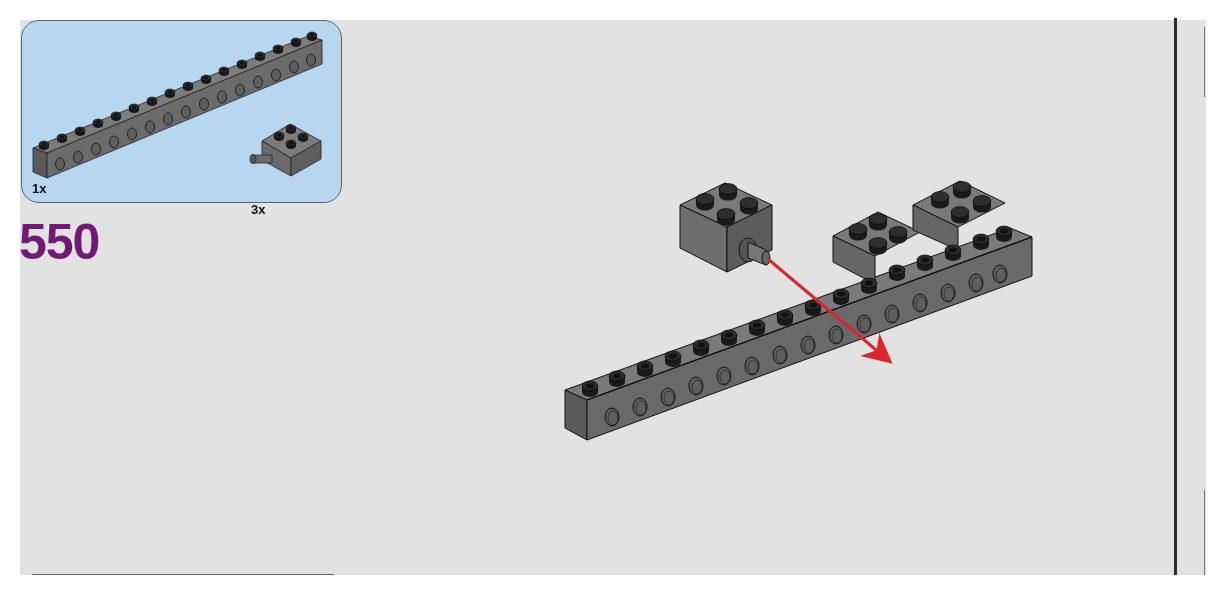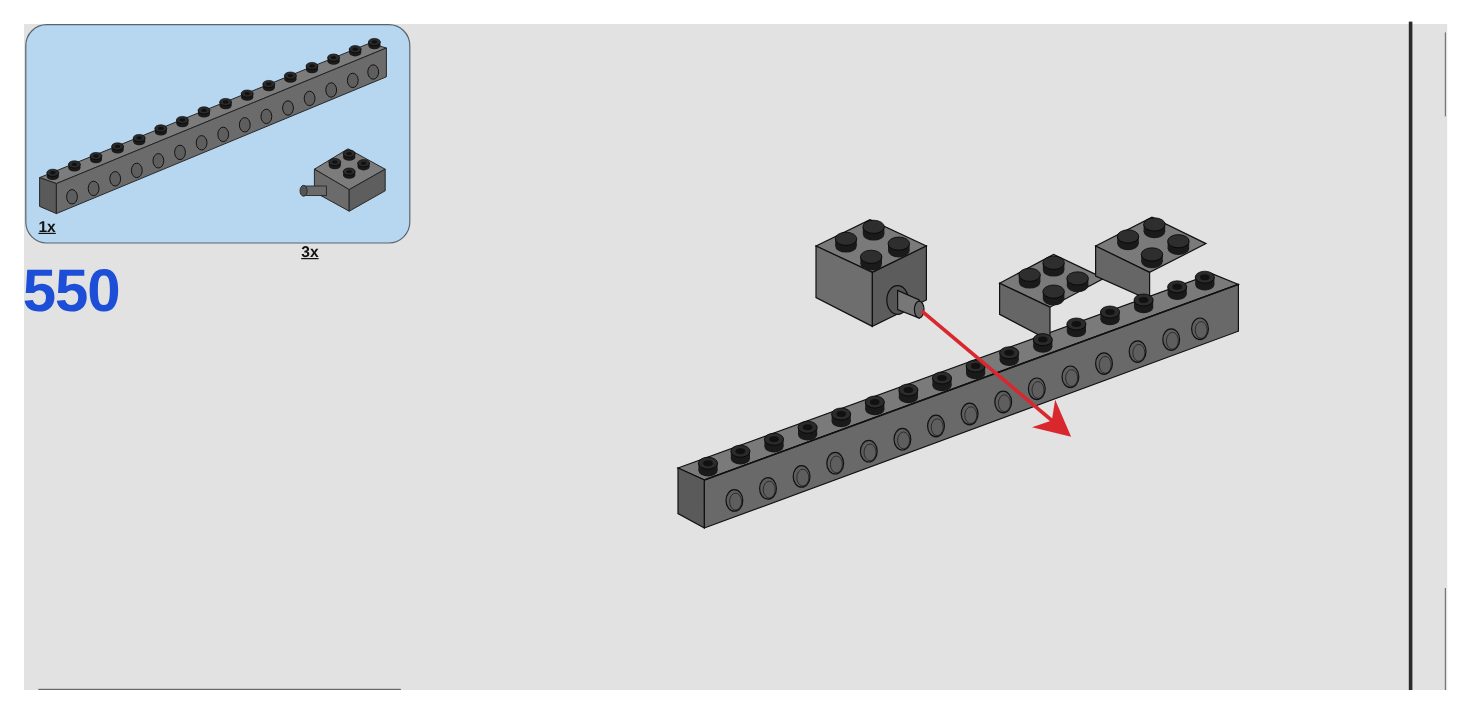--- a/index.html
+++ b/index.html
@@ -1,20 +1,20 @@
 <!DOCTYPE html>
 <html><head>
 <meta charset="utf-8">
 <style>
   html, body { margin: 0; padding: 0; background: #ffffff; }
   body { width: 1226px; height: 596px; position: relative; overflow: hidden; font-family: "Liberation Sans", sans-serif; }
   .panel { position: absolute; left: 20px; top: 20px; width: 1186px; height: 555px; background: #e1e2e1; }
   .callout { position: absolute; left: 21px; top: 20px; width: 321px; height: 183px; background: #b7d7f1; border: 1.5px solid #5a6470; border-top-left-radius: 18px; border-bottom-right-radius: 18px; border-bottom-left-radius: 18px; border-top-right-radius: 18px; box-sizing: border-box; }
-  .qty { position: absolute; font-weight: bold; font-size: 13px; color: #111; text-decoration: underline; }
-  .step-number { position: absolute; left: 19px; top: 217px; font-size: 50px; font-weight: bold; color: #1d4ed8; letter-spacing: -1px; line-height: 1; }
+  .qty { position: absolute; font-weight: bold; font-size: 13px; color: #111; }
+  .step-number { position: absolute; left: 19px; top: 217px; font-size: 50px; font-weight: bold; color: #701a75; letter-spacing: -1px; line-height: 1; }
   .vline { position: absolute; left: 1174px; top: 18px; width: 3px; height: 557px; background: #2a2a2a; }
   .right-edge-top { position: absolute; left: 1204px; top: 27px; width: 1px; height: 70px; background: #777; }
   .right-edge-bot { position: absolute; left: 1204px; top: 490px; width: 1px; height: 85px; background: #777; }
   .bottom-line { position: absolute; left: 32px; top: 574px; width: 302px; height: 1px; background: #666; }
   svg { position: absolute; left: 0; top: 0; }
 </style>
 </head>
 <body>
 
 <div class="panel"></div>

